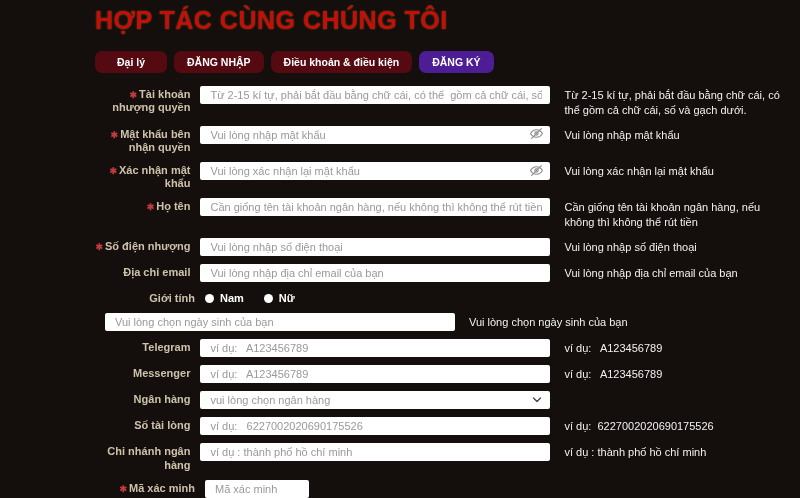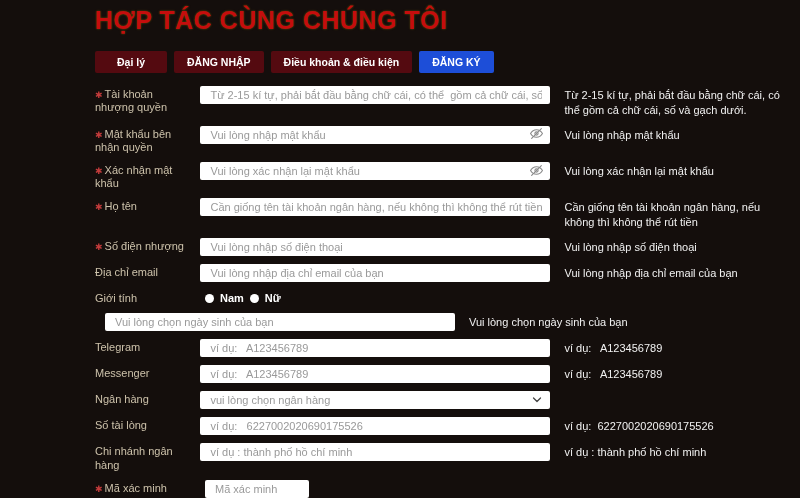--- a/index.html
+++ b/index.html
@@ -9,49 +9,49 @@
     font-family:"Liberation Sans",sans-serif;
   }
   .wrap{padding:6px 16px 0 95px}
   .title{
     margin:0;font-size:25px;font-weight:bold;letter-spacing:.5px;
     color:#c50d0d;
     text-shadow:0 0 2px rgba(190,150,0,.55);
   }
   .tabs{display:flex;gap:7px;margin-top:16px}
   .tab{
-    background:#540a10;color:#fff;border:none;border-radius:2px;
+    background:#540a10;color:#fff;border:none;border-radius:7px;
     font-family:"Liberation Sans",sans-serif;
     font-size:10.5px;font-weight:bold;padding:5px 13px;min-width:46px;cursor:pointer;
   }
   .tab:first-child{padding:5px 22px}
-  .tab.active{background:#1d4ed8}
+  .tab.active{background:#4c1d95}
   .form{margin-top:12px}
   .row{display:flex;align-items:flex-start;margin-bottom:7px}
   .label-cell{
-    width:100px;text-align:left;padding-top:3px;
-    color:#cdc2ab;font-size:11px;font-weight:normal;line-height:1.2;
+    width:100px;text-align:right;padding-top:3px;
+    color:#cdc2ab;font-size:11px;font-weight:bold;line-height:1.2;
   }
   .star{color:#c23b3b;font-size:9px;margin-right:2px}
   .field-cell{margin-left:10px}
   .input-wrap{position:relative;width:350px}
   .input-wrap.short{width:104px}
   .input-wrap input{
     width:100%;box-sizing:border-box;height:18px;
     border:none;border-radius:2px;background:#fff;
     font-family:"Liberation Sans",sans-serif;
     font-size:11px;padding:0 8px 0 10px;color:#333;
   }
   .input-wrap input::placeholder{color:#999;opacity:1}
   .icon-right{position:absolute;right:7px;top:2.5px;line-height:0;cursor:pointer}
   .hint-cell{
     margin-left:14px;width:230px;padding-top:3px;
     color:#f1f1f1;font-size:11px;line-height:1.35;white-space:pre-wrap;
   }
-  .opts{display:flex;gap:6px;margin-left:10px;padding-top:2px;align-items:center;height:14px}
+  .opts{display:flex;gap:20px;margin-left:10px;padding-top:2px;align-items:center;height:14px}
   .radio-opt{display:flex;align-items:center;cursor:pointer}
   .radio-dot{width:9px;height:9px;border-radius:50%;background:#fff;display:inline-block;margin-right:6px}
   .opt-label{color:#fff;font-size:11px;font-weight:bold}
 </style>
 </head>
 <body>
 
 <div class="wrap">
   <h1 class="title">HỢP TÁC CÙNG CHÚNG TÔI</h1>
 

